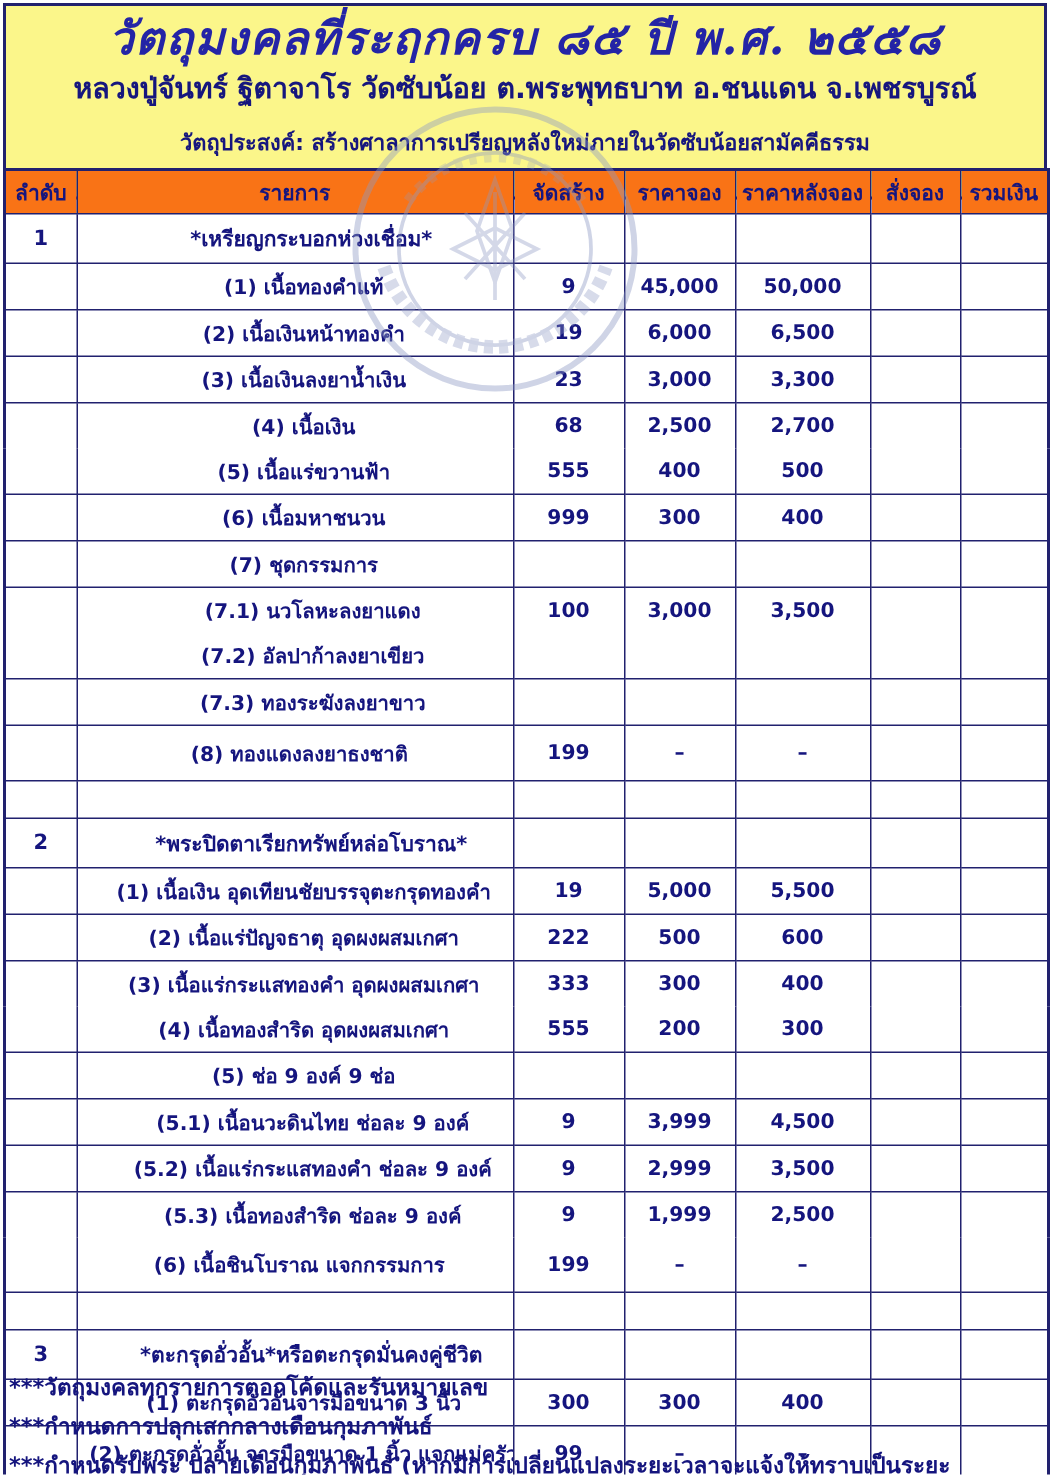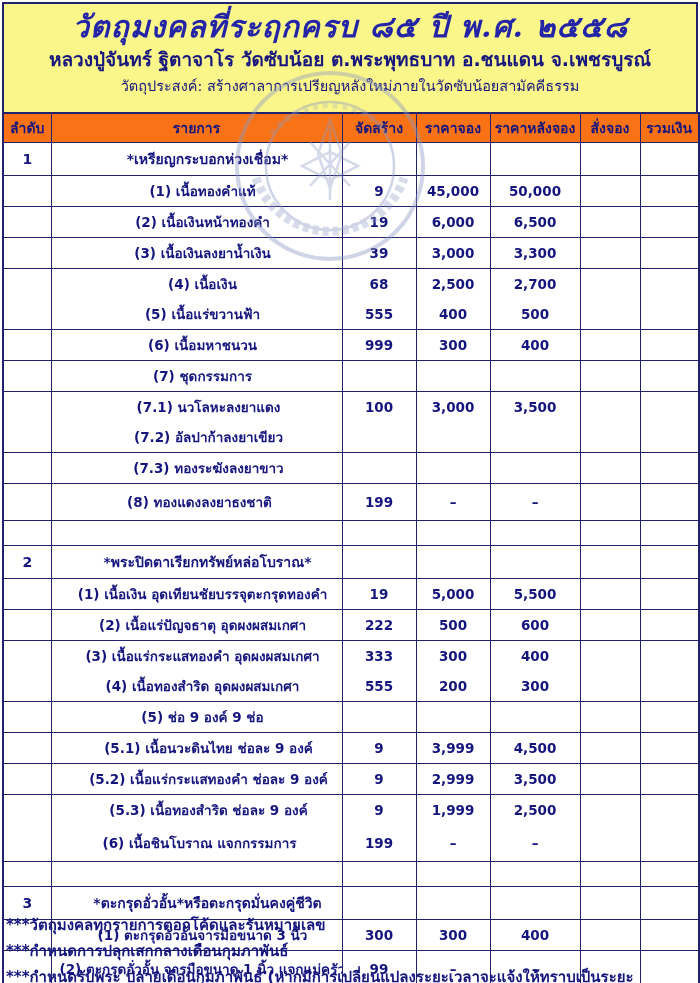--- a/index.html
+++ b/index.html
@@ -18,21 +18,21 @@
   }
   .banner .title{
     font-family:"DejaVu Serif","Liberation Serif",serif;
     font-style:italic;font-weight:700;font-size:30px;color:#2424a6;
     line-height:38px;letter-spacing:1px;
   }
   .banner .subtitle{
     font-weight:700;font-size:19px;color:#16167e;line-height:27px;
   }
   .banner .purpose{
-    font-weight:400;font-size:14.5px;color:#16167e;line-height:22px;margin-top:2px;
+    font-weight:700;font-size:14.5px;color:#16167e;line-height:22px;margin-top:12px;
   }
 
   
   .stamp{
     position:absolute;left:232px;top:68px;width:196px;height:196px;
     opacity:.42;pointer-events:none;z-index:5;
   }
 
   
   .tbl-wrap{position:absolute;left:2px;top:112px;width:696px;}
@@ -137,21 +137,21 @@
             <td class="item-cell">(2) เนื้อเงินหน้าทองคำ</td>
             <td>19</td>
             <td>6,000</td>
             <td>6,500</td>
             <td></td>
             <td></td>
           </tr>
           <tr class="row-item">
             <td></td>
             <td class="item-cell">(3) เนื้อเงินลงยาน้ำเงิน</td>
-            <td>39</td>
+            <td>23</td>
             <td>3,000</td>
             <td>3,300</td>
             <td></td>
             <td></td>
           </tr>
           <tr class="row-item nb">
             <td></td>
             <td class="item-cell">(4) เนื้อเงิน</td>
             <td>68</td>
             <td>2,500</td>

